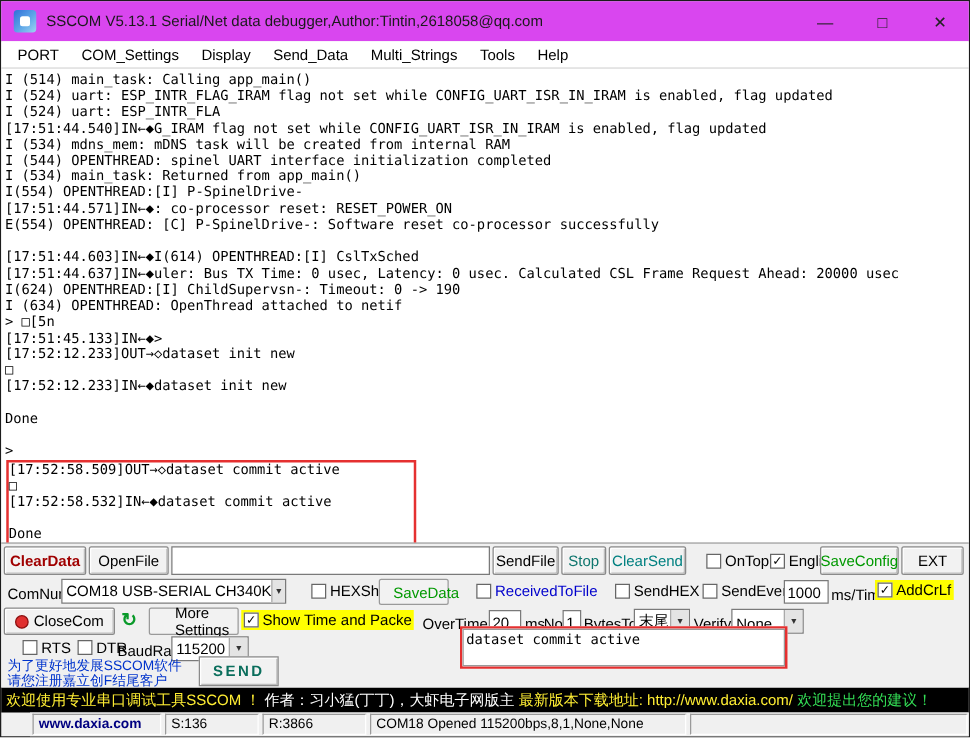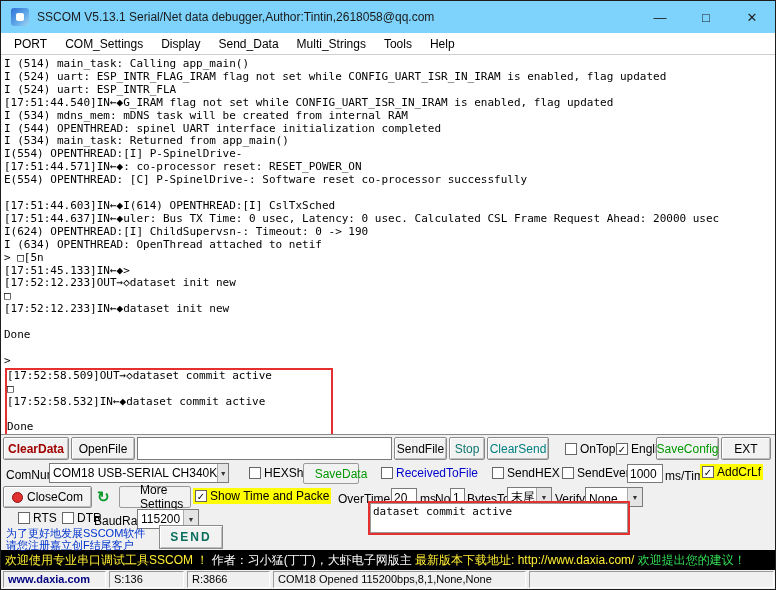--- a/index.html
+++ b/index.html
@@ -1,21 +1,21 @@
 <!DOCTYPE html>
 <html><head>
 <meta charset="utf-8">
 <style>
   * { box-sizing: border-box; margin: 0; padding: 0; }
   html, body { width: 776px; height: 590px; overflow: hidden; }
   body { font-family: "Liberation Sans", sans-serif; font-size: 12px; color: #000; background: #fff; }
   .window { width: 776px; height: 590px; border: 1px solid #1c1c1c; display: flex; flex-direction: column; background: #f0f0f0; }
 
   
-  .titlebar { flex: 0 0 32px; background: #7dd3fc; display: flex; align-items: center; }
+  .titlebar { flex: 0 0 32px; background: #d946ef; display: flex; align-items: center; }
   .app-icon { width: 18px; height: 18px; margin: 0 8px 0 10px; border-radius: 3px;
     background: linear-gradient(135deg, #2f6fd8 0%, #5ea7e8 55%, #9fd4f2 100%); position: relative; }
   .app-icon::after { content:""; position:absolute; left:5px; top:5px; width:8px; height:8px; background:#fff; border-radius:2px; }
   .title-text { font-size: 12px; color: #1a1a1a; }
   .caption-buttons { margin-left: auto; display: flex; height: 100%; }
   .cap-btn { width: 46px; display: flex; align-items: center; justify-content: center; font-size: 13px; color: #222; }
 
   
   .menubar { flex: 0 0 22px; background: #ffffff; display: flex; align-items: center; padding-left: 4px; border-bottom: 1px solid #cfcfcf; }
   .menu-item { padding: 0 9px; font-size: 12px; }
@@ -49,21 +49,21 @@
     border: 1px solid #8a8a8a; box-shadow: inset 1px 1px 0 #fff, inset -1px -1px 0 #bdbdbd;
     display: flex; align-items: center; justify-content: center; font-weight: bold; letter-spacing: 2px; color: #0a6e5c; }
 
   
   .banner { flex: 0 0 20px; background: #000; line-height: 20px; white-space: nowrap; overflow: hidden; padding-left: 4px; font-size: 12px; }
   .banner .y { color: #ffee33; }
   .banner .w { color: #ffffff; }
   .banner .g { color: #33dd55; }
 
   
-  .statusbar { flex: 0 0 19px; background: #f0f0f0; display: flex; font-size: 11px; }
+  .statusbar { flex: 0 0 19px; background: #f0f0f0; display: flex; font-size: 11px; margin-left: 23px; }
   .seg { border: 1px solid; border-color: #9a9a9a #ffffff #ffffff #9a9a9a; margin: 1px 1px 1px 2px; padding: 0 4px; line-height: 14px; white-space: nowrap; overflow: hidden; }
   .seg-site { width: 103px; color: #000080; font-weight: bold; }
   .seg-s { width: 75px; }
   .seg-r { width: 83px; }
   .seg-com { width: 253px; }
   .seg-extra { flex: 1; }
 
   .red-text { color: #a00000; font-weight: bold; }
   .crimson { color: #0f766e; }
   .teal { color: #008080; }

